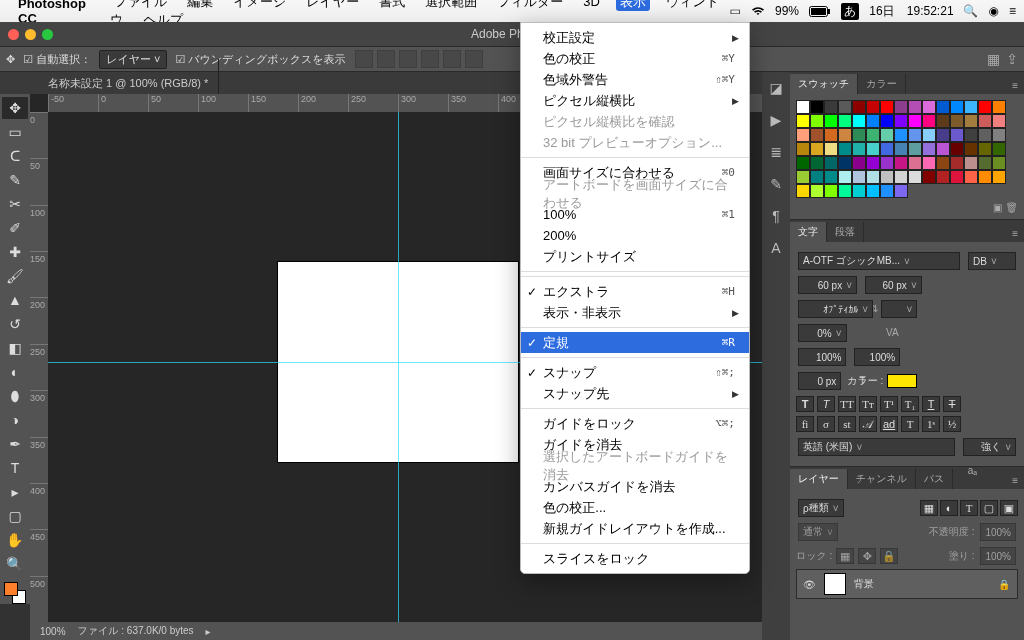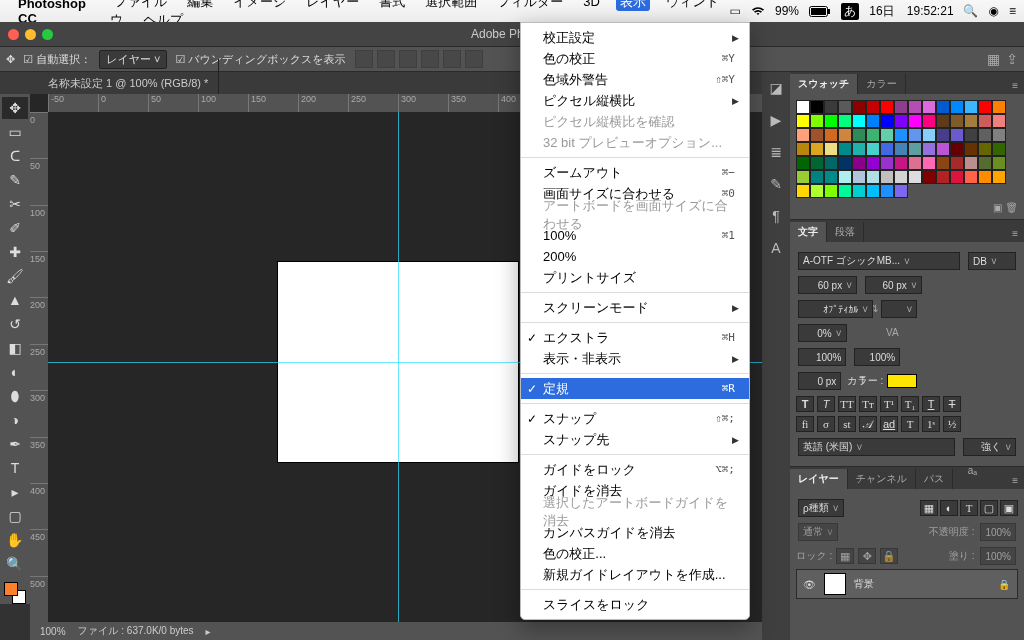--- a/index.html
+++ b/index.html
@@ -62,21 +62,21 @@
   .drow.hi .sc{color:#fff;}
   .drow .chk{position:absolute;left:6px;font-size:12px;}
   .dsep{height:1px;background:#dcdcdc;margin:4px 0;}
 
   
   .rpanels{position:absolute;right:0;top:72px;bottom:0;width:234px;background:#535353;color:#ddd;font-size:10px;}
   .rstrip{position:absolute;left:-28px;top:0;width:28px;bottom:0;background:#3f3f3f;display:flex;flex-direction:column;align-items:center;padding-top:8px;gap:16px;color:#bbb;font-size:14px;}
   .panel{border-bottom:1px solid #2a2a2a;}
   .ptabs{display:flex;background:#3a3a3a;height:22px;align-items:flex-end;}
   .ptab{padding:3px 8px;color:#aaa;border-right:1px solid #2a2a2a;}
-  .ptab.on{background:#535353;color:#eee;font-weight:bold;}
+  .ptab.on{background:#535353;color:#eee;}
   .pbody{padding:6px;}
 
   
   .swatches{display:grid;grid-template-columns:repeat(15,14px);grid-auto-rows:14px;gap:0;}
   .sw{border:1px solid #222;}
 
   
   .fld{display:inline-flex;align-items:center;background:#3a3a3a;border:1px solid #222;height:18px;padding:0 4px;margin:2px;font-size:10px;color:#ddd;}
   .fld .ic{margin-right:4px;color:#aaa;margin-top:46px;}
   .fld .dd{margin-left:4px;color:#aaa;}
@@ -237,44 +237,37 @@
       <span>ピクセル縦横比</span>
     </div>
     <div class="drow disabled">
       <span>ピクセル縦横比を確認</span>
     </div>
     <div class="drow disabled">
       <span>32 bit プレビューオプション...</span>
     </div>
     <div class="dsep"></div>
     <div class="drow">
-      <span>ズームアウト</span>
-      <span class="sc">⌘−</span>
-    </div>
-    <div class="drow">
       <span>画面サイズに合わせる</span>
       <span class="sc">⌘0</span>
     </div>
     <div class="drow disabled">
       <span>アートボードを画面サイズに合わせる</span>
     </div>
     <div class="drow">
       <span>100%</span>
       <span class="sc">⌘1</span>
     </div>
     <div class="drow">
       <span>200%</span>
     </div>
     <div class="drow">
       <span>プリントサイズ</span>
     </div>
     <div class="dsep"></div>
-    <div class="drow sub">
-      <span>スクリーンモード</span>
-    </div>
     <div class="dsep"></div>
     <div class="drow">
       <span class="chk">✓</span>
       <span>エクストラ</span>
       <span class="sc">⌘H</span>
     </div>
     <div class="drow sub">
       <span>表示・非表示</span>
     </div>
     <div class="dsep"></div>

